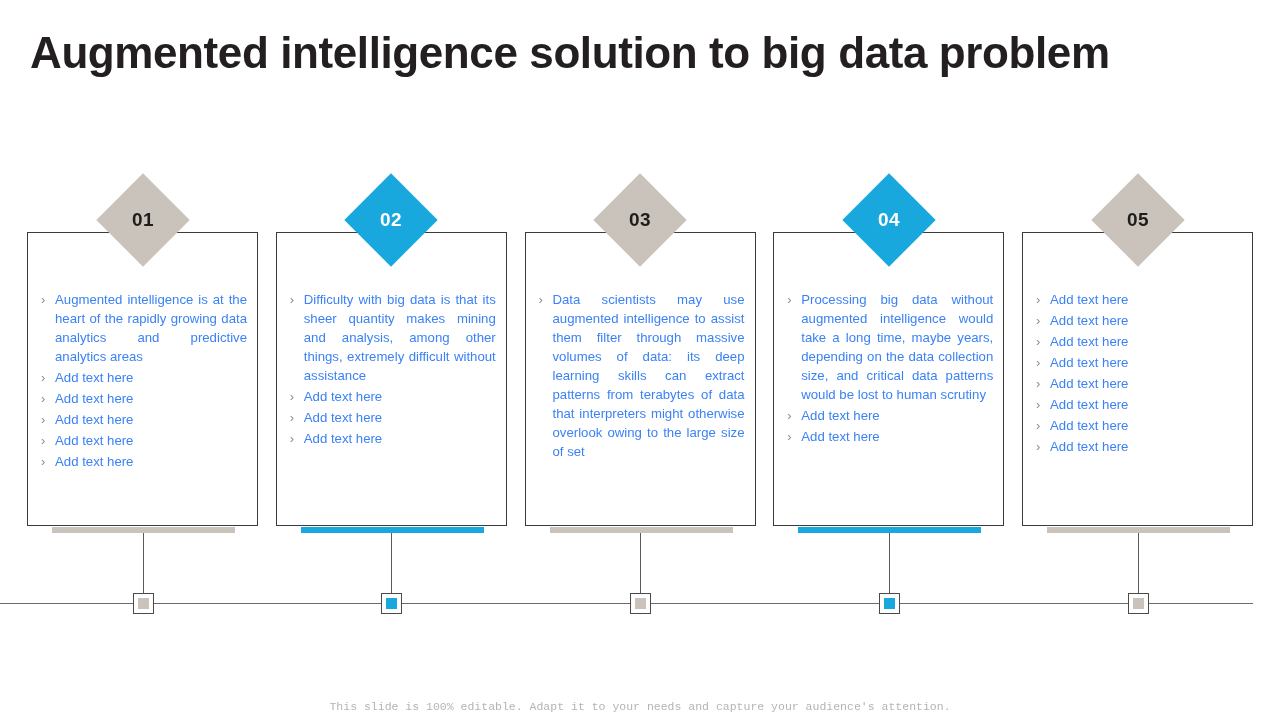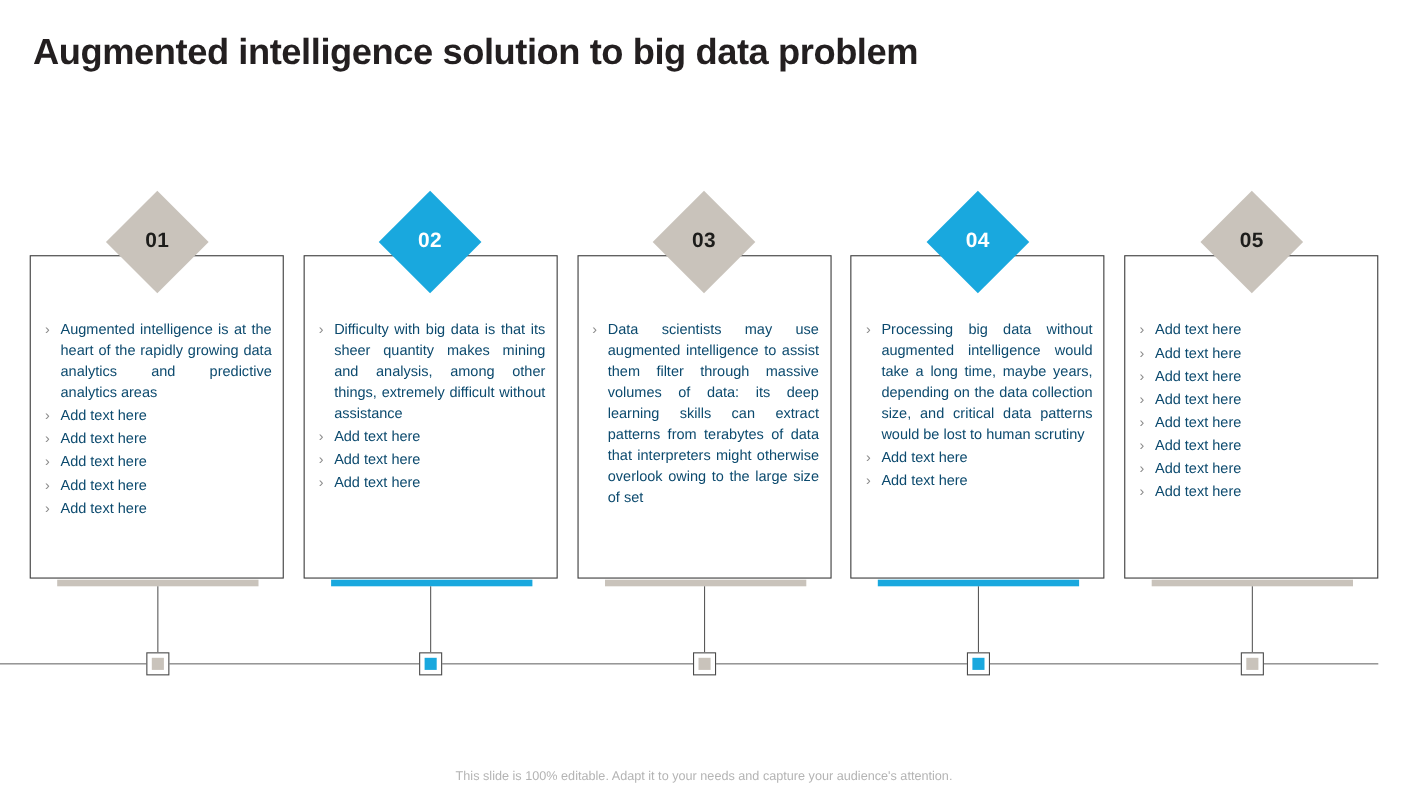--- a/index.html
+++ b/index.html
@@ -17,21 +17,21 @@
     width: 1280px;
     height: 720px;
     background: #ffffff;
   }
 
   
   .slide-title {
     position: absolute;
     left: 30px;
     top: 28px;
-    font-size: 33px;
+    font-size: 44px;
     font-weight: bold;
     color: #231f20;
     letter-spacing: -0.4px;
     white-space: nowrap;
   }
 
   .slide-subtitle {
     position: absolute;
     left: 30px;
     top: 79px;
@@ -125,21 +125,21 @@
     line-height: 19px;
     color: #8d8d8d;
     text-align: left;
     padding-left: 2px;
   }
 
   .bullet-text {
     flex: 1 1 auto;
     font-size: 13.2px;
     line-height: 19px;
-    color: #0c4a6e;
+    color: #3b82f6;
     text-align: justify;
     text-justify: inter-word;
   }
 
   
   .timeline-line {
     position: absolute;
     left: 0;
     top: 603px;
     width: 1253px;
@@ -174,20 +174,21 @@
 
   
   .footer-note {
     position: absolute;
     left: 0;
     top: 700px;
     width: 1280px;
     text-align: center;
     font-size: 11.5px;
     color: #b4b4b4;
+    font-family: Liberation Mono, monospace;
   }
 </style>
 </head>
 <body>
 
 <div class="slide">
 
   <h1 class="slide-title">Augmented intelligence solution to big data problem</h1>
 
 

